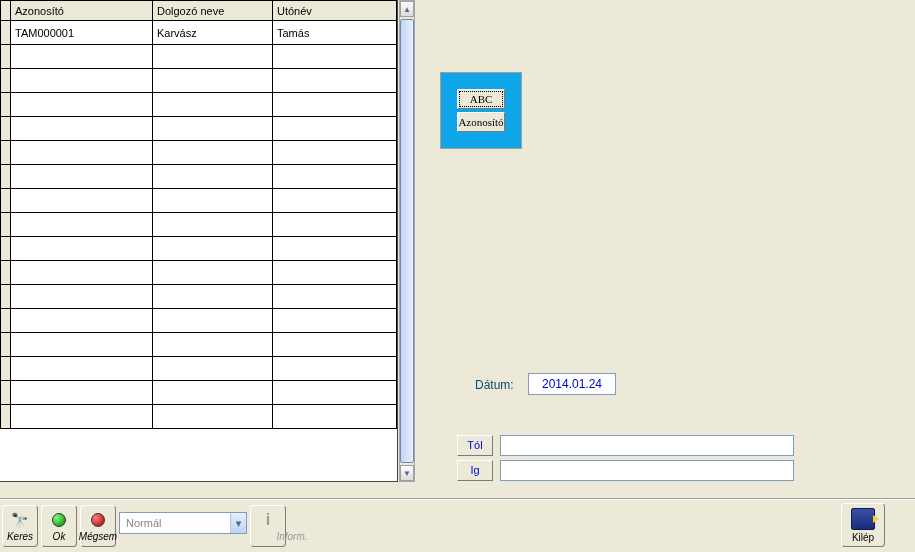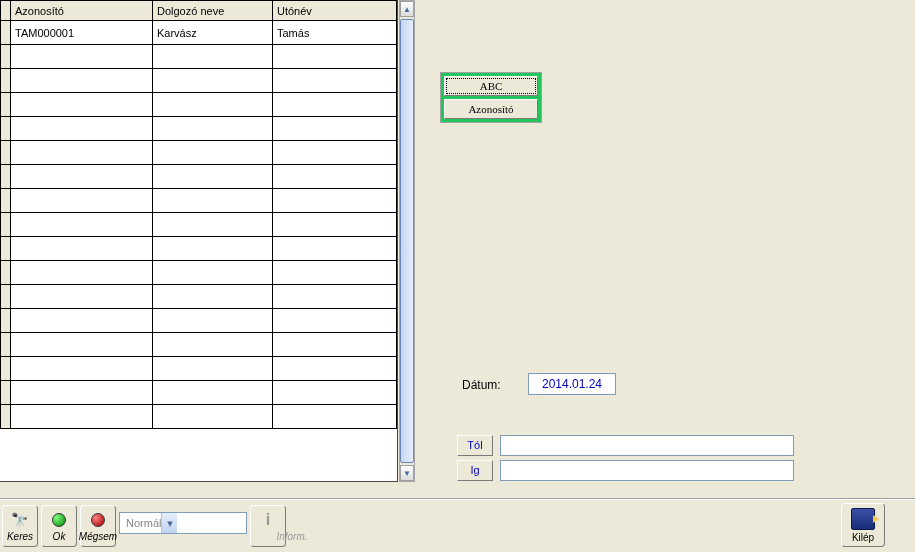--- a/index.html
+++ b/index.html
@@ -91,47 +91,47 @@
     background: linear-gradient(90deg,#c5d6f2,#e7efff);
     border: 1px solid #6e87b6;
     border-radius: 2px;
   }
 
   
   .rt-group {
     position: absolute;
     left: 440px;
     top: 72px;
-    width: 102px;
+    width: 82px;
     border: 1px solid #9f9f9f;
-    background: #22c55e;
-    padding: 3px;
+    background: #0ea5e9;
+    padding: 16px;
   }
   .btn3d {
     display: block;
     width: 100%;
     height: 20px;
     margin-bottom: 3px;
     background: #ECE9D8;
     border: 1px solid #7b7b7b;
     border-top-color: #fff;
     border-left-color: #fff;
     font: 11px Tahoma;
     cursor: pointer;
     padding: 0;
   }
   .btn3d:last-child { margin-bottom: 0; }
   .btn3d.dashed { outline: 1px dotted #000; outline-offset: -3px; }
 
   
   .lbl-datum {
     position: absolute;
-    left: 462px;
+    left: 475px;
     top: 378px;
-    color: #000000;
+    color: #0c4a6e;
     font-size: 12px;
   }
   .val-datum {
     position: absolute;
     left: 528px;
     top: 373px;
     width: 88px;
     height: 22px;
     border: 1px solid #7f9db9;
     background: #fff;
@@ -210,20 +210,21 @@
   .tbtn .ico { width: 18px; height: 18px; display:flex;align-items:center;justify-content:center;}
   .tbtn .lbl { font-size: 10px; margin-top: 2px; font-style: italic; }
   .tcombo {
     width: 128px;
     height: 22px;
     border: 1px solid #7f9db9;
     background: #fff;
     color: #888;
     display: flex;
     align-items: center;
+    justify-content: space-between;
     padding-left: 6px;
     margin-bottom: 13px;
   }
   .tcombo .dd {
     width: 16px; height: 20px;
     background: linear-gradient(#e6eefc,#c1d3f2);
     border-left: 1px solid #b0c4e4;
     display:flex;align-items:center;justify-content:center;
     color:#4a6a9b;
   }

